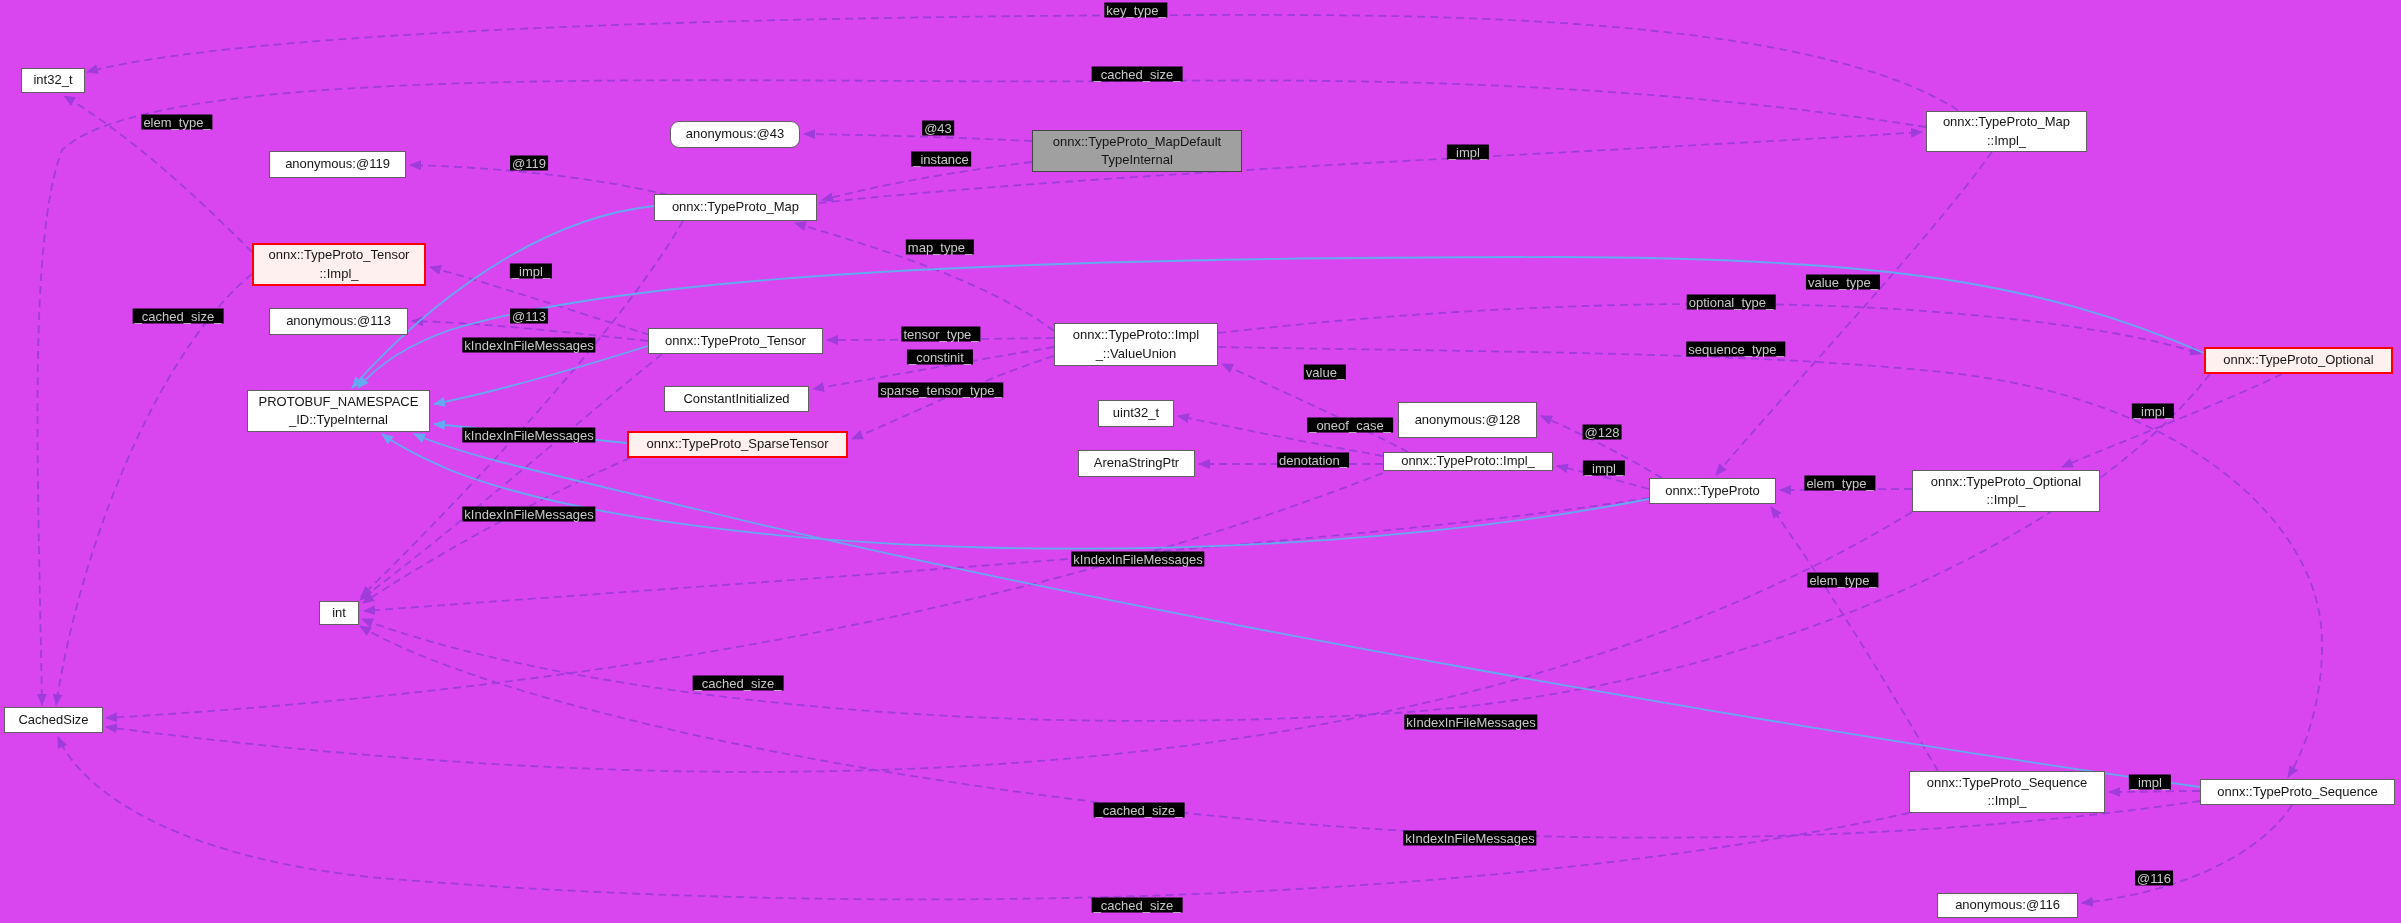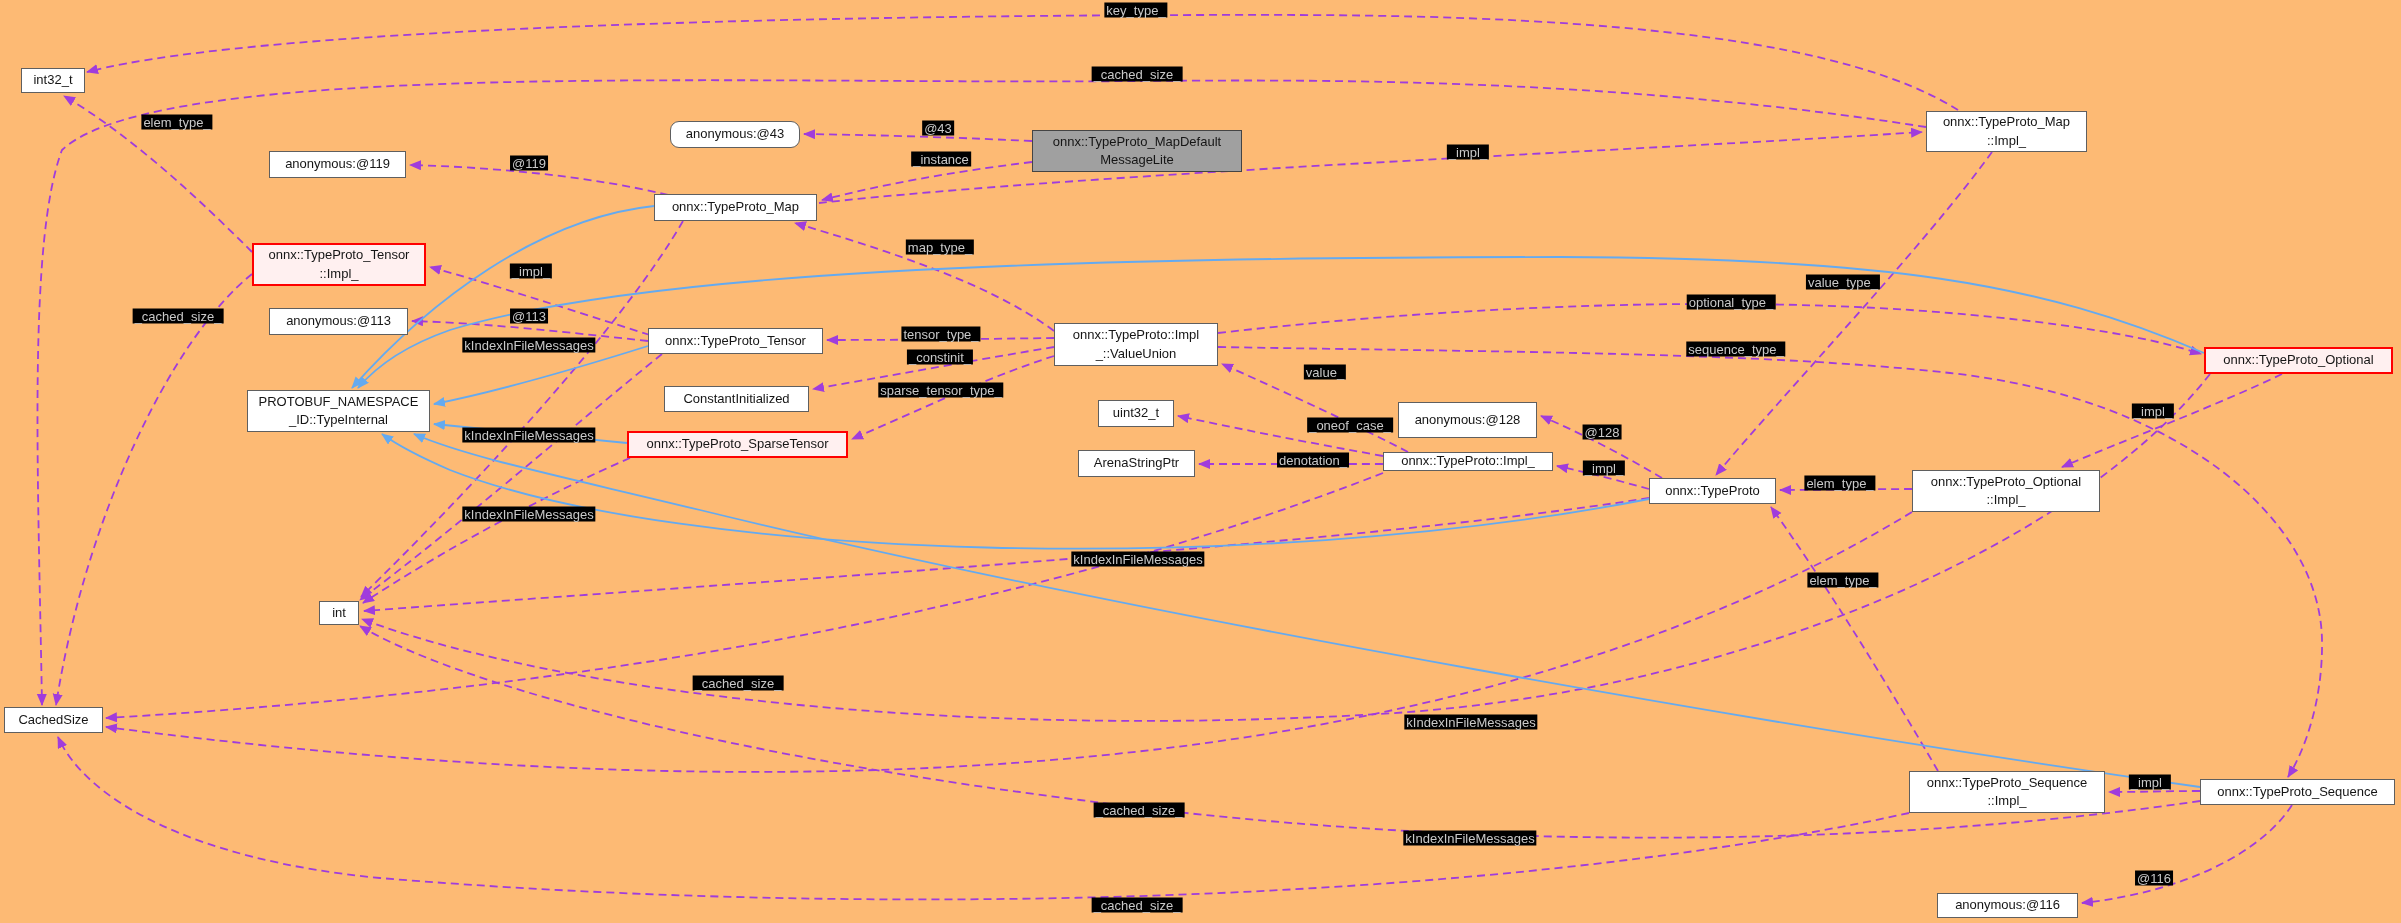--- a/index.html
+++ b/index.html
@@ -1,19 +1,19 @@
 <!DOCTYPE html>
 <html><head>
 <meta charset="utf-8">
 <style>
   html,body{margin:0;padding:0;background:#000;}
   #canvas{
     position:relative;
     width:2401px;height:923px;
-    background:#fdba74;
+    background:#d946ef;
     font-family:"Liberation Sans", sans-serif;
     overflow:hidden;
   }
   #edge-layer{position:absolute;left:0;top:0;width:2401px;height:923px;}
   .edge-usage{fill:none;stroke:#A03CDC;stroke-width:1.8;stroke-dasharray:8 5;}
   .edge-inherit{fill:none;stroke:#64AAF0;stroke-width:1.8;}
   .node{
     position:absolute;
     background:#fff;
     border:1.5px solid #5f5f5f;
@@ -133,21 +133,21 @@
       <div class="edge-label" style="left: 1470px; top: 838px;">kIndexInFileMessages</div>
       <div class="edge-label" style="left: 738px; top: 683px;">_cached_size_</div>
       <div class="edge-label" style="left: 1139px; top: 810px;">_cached_size_</div>
       <div class="edge-label" style="left: 1137px; top: 905px;">_cached_size_</div>
     </div>
   <div id="nodes-group">
       <div class="node" style="left: 21px; top: 68px; width: 64px; height: 25px;">int32_t</div>
       <div class="node" style="left: 269px; top: 151px; width: 137px; height: 27px; text-align: right;">anonymous:@119</div>
       <div class="node" style="left: 670px; top: 121px; width: 130px; height: 27px; border-radius: 9px;">anonymous:@43</div>
       <div class="node instance" style="left: 1032px; top: 130px; width: 210px; height: 42px;">onnx::TypeProto_MapDefault
-MessageLite</div>
+TypeInternal</div>
       <div class="node" style="left: 654px; top: 194px; width: 163px; height: 27px;">onnx::TypeProto_Map</div>
       <div class="node" style="left: 1926px; top: 111px; width: 161px; height: 41px;">onnx::TypeProto_Map
 ::Impl_</div>
       <div class="node alert" style="left: 252px; top: 243px; width: 174px; height: 43px;">onnx::TypeProto_Tensor
 ::Impl_</div>
       <div class="node" style="left: 269px; top: 308px; width: 139px; height: 27px;">anonymous:@113</div>
       <div class="node" style="left: 247px; top: 390px; width: 183px; height: 42px;">PROTOBUF_NAMESPACE
 _ID::TypeInternal</div>
       <div class="node" style="left: 648px; top: 328px; width: 175px; height: 26px;">onnx::TypeProto_Tensor</div>
       <div class="node" style="left: 664px; top: 386px; width: 145px; height: 26px;">ConstantInitialized</div>

